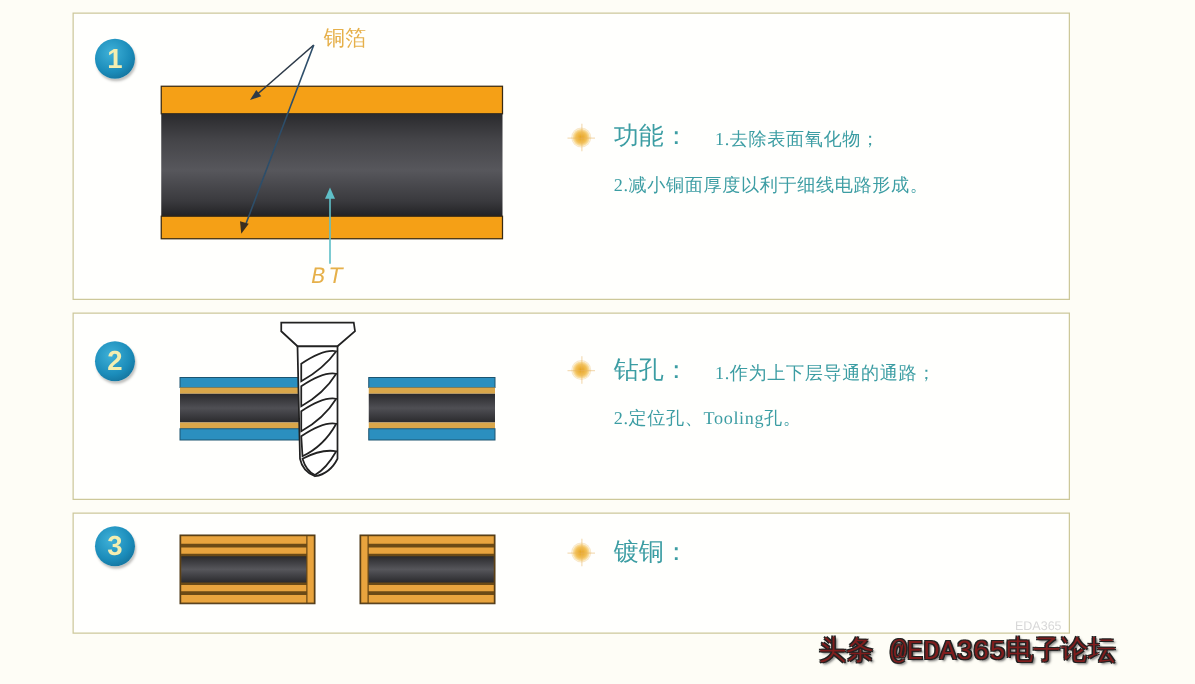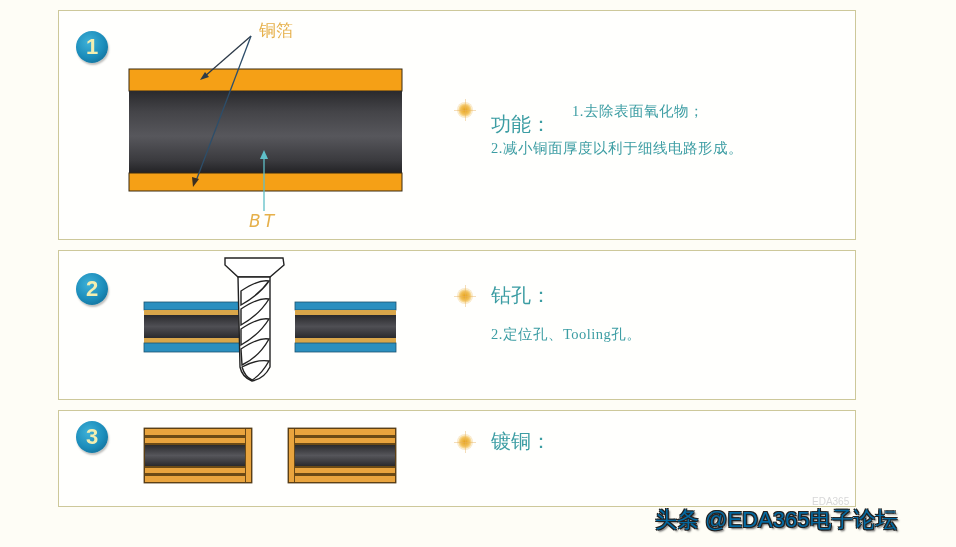--- a/index.html
+++ b/index.html
@@ -40,22 +40,22 @@
     .title {
       position: absolute; color: #3c9da3; font-size: 20px; white-space: nowrap;
     }
     .text {
       position: absolute; color: #3c9da3; font-size: 14.5px; white-space: nowrap; letter-spacing: 0.5px; font-family: Liberation Serif, serif;
     }
     .label-orange {
       position: absolute; color: #e6b04a; font-size: 17px; white-space: nowrap;
     }
     .watermark {
-      position: absolute; left: 655px; top: 505px; color: #0369a1; font-size: 22px;
-      font-family: Liberation Sans, sans-serif; white-space: nowrap;
+      position: absolute; left: 655px; top: 505px; color: #7f1d1d; font-size: 22px;
+      font-family: Liberation Mono, monospace; white-space: nowrap;
       text-shadow: 1px 1px 0 #222, -1px -1px 0 #222, 1px -1px 0 #222, -1px 1px 0 #222, 2px 2px 2px #555;
     }
     .watermark-faint {
       position: absolute; left: 812px; top: 496px; color: #d8d8d8; font-size: 10px; white-space: nowrap;
       font-family: "Liberation Sans", sans-serif;
     }
     svg { position: absolute; }
   </style>
 </head>
 <body>
@@ -82,21 +82,21 @@
     <line x1="192" y1="25" x2="137" y2="170" stroke="#2d4e6a" stroke-width="1.3"></line>
     <polygon points="134,176 133,166 140,168" fill="#3b2f20"></polygon>
 
     <line x1="205" y1="200" x2="205" y2="142" stroke="#5fbfc8" stroke-width="1.3"></line>
     <polygon points="205,139 201,148 209,148" fill="#5fbfc8"></polygon>
   </svg>
   <div class="label-orange" style="left:200px;top:8px;">铜箔</div>
   <div class="label-orange" style="left:190px;top:200px;letter-spacing:3px;font-style:italic;">BT</div>
 
   <div class="bullet" style="left:399px;top:92px;"></div>
-  <div class="title" style="left:432px;top:100px;">功能：</div>
+  <div class="title" style="left:432px;top:84px;">功能：</div>
   <div class="text" style="left:513px;top:91px;">1.去除表面氧化物；</div>
   <div class="text" style="left:432px;top:128px;">2.减小铜面厚度以利于细线电路形成。</div>
 </div>
 
 <div class="panel" id="p2">
   <div class="num">2</div>
 
   <svg style="left:0;top:-12px;" width="798" height="162" viewBox="0 0 798 162">
     <defs>
       <linearGradient id="core2" x1="0" y1="0" x2="0" y2="1">
@@ -128,20 +128,21 @@
       <path d="M182,52 Q200,40 210,42 Q200,56 182,66 Z"></path>
       <path d="M182,70 Q200,58 210,60 Q200,76 182,86 Z"></path>
       <path d="M182,90 Q200,78 210,80 Q200,96 182,106 Z"></path>
       <path d="M182,110 Q200,98 210,100 Q200,118 183,126 Z"></path>
       <path d="M183,128 Q198,120 210,122 Q202,136 193,141 Q186,138 183,128 Z"></path>
     </g>
   </svg>
 
   <div class="bullet" style="left:399px;top:38px;"></div>
   <div class="title" style="left:432px;top:31px;">钻孔：</div>
+  <div class="text" style="left:513px;top:38px;">1.作为上下层导通的通路；</div>
   <div class="text" style="left:432px;top:74px;">2.定位孔、Tooling孔。</div>
 </div>
 
 <div class="panel" id="p3">
   <div class="num">3</div>
 
   <svg style="left:0;top:0;" width="798" height="97" viewBox="0 0 798 97">
     <defs>
       <linearGradient id="core3" x1="0" y1="0" x2="0" y2="1">
         <stop offset="0" stop-color="#2a2a2d"></stop>

